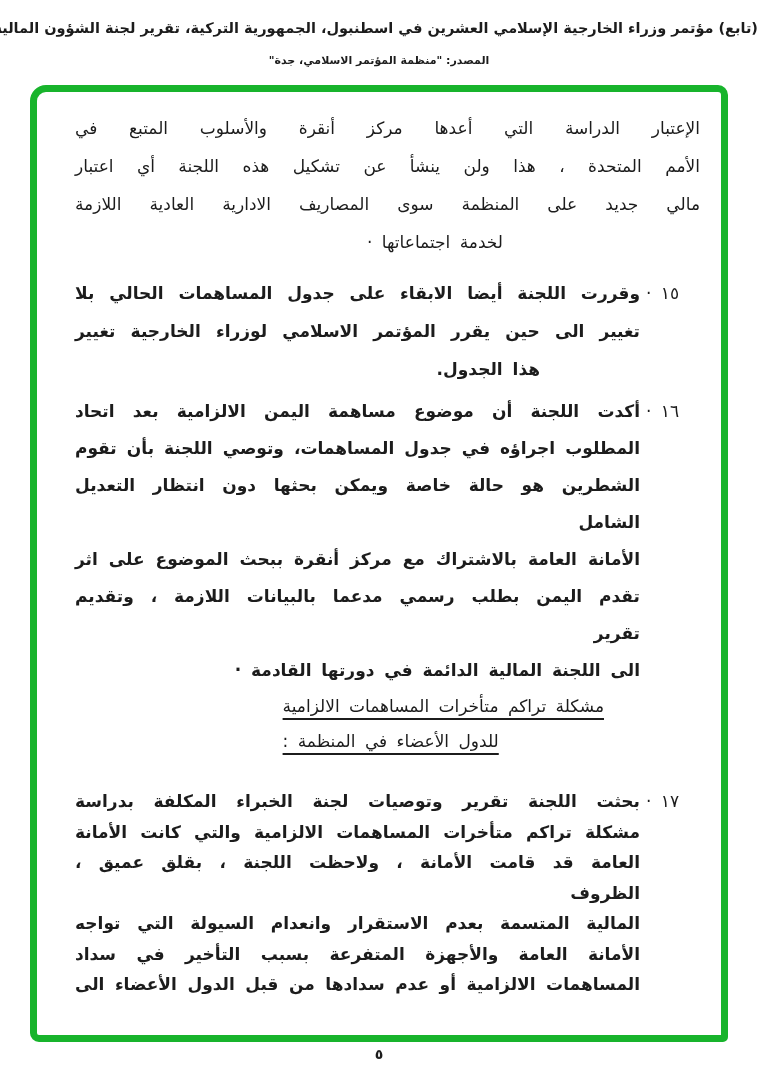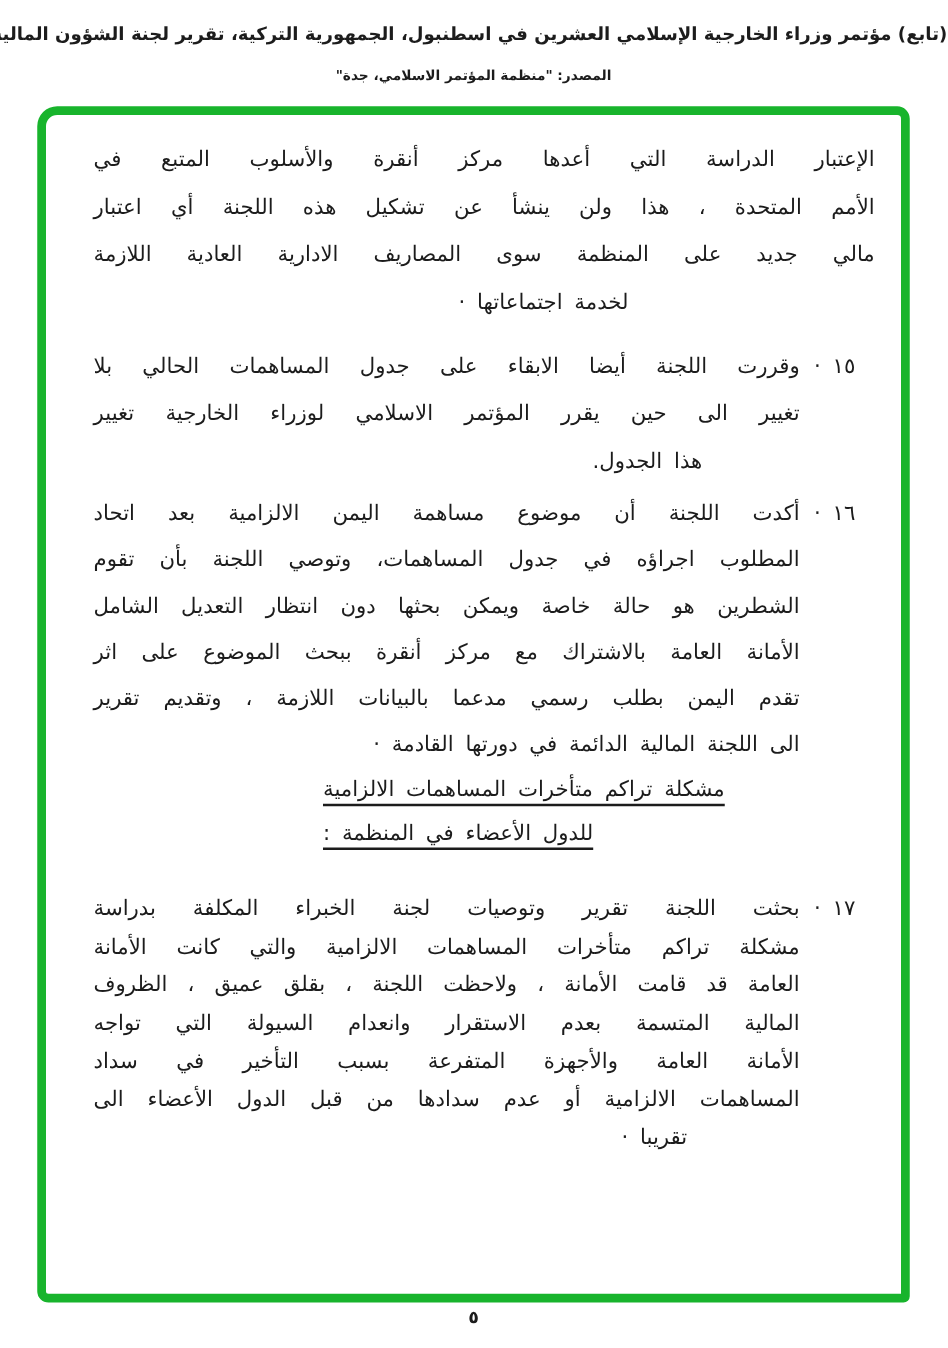--- a/index.html
+++ b/index.html
@@ -25,30 +25,30 @@
     border-radius:16px 10px 5px 9px;
     padding:17px 21px 5px 38px;
   }
   .block{font-size:17px;word-spacing:4px;}
   .line{white-space:normal;}
   .jl{text-align:justify;text-align-last:justify;}
   .dangling{white-space:nowrap;}
   .intro{line-height:38px;}
   .intro .dangling{margin-right:197px;}
   .item{display:flex;}
-  .item .marker{flex:0 0 60px;box-sizing:border-box;padding-left:6px;text-align:center;padding-right:10px;}
-  .item .lines{flex:1 1 auto;min-width:0;}
+  .item .marker{flex:0 0 60px;box-sizing:border-box;padding-left:6px;text-align:left;padding-right:10px;}
+  .item .lines{flex:1 1 auto;min-width:0;font-weight:bold;}
   .item15{margin-top:13px;line-height:38px;}
-  .item15 .dangling{margin-right:78px;}
+  .item15 .dangling{margin-right:100px;}
   .item16{margin-top:5px;line-height:37px;}
   .item16 .dangling{}
   .item17{margin-top:27px;line-height:30.5px;}
   .item17 .dangling{margin-right:90px;}
   .heading{
-    margin-top:0;margin-right:120px;width:fit-content;
+    margin-top:0;margin-right:96px;width:fit-content;
     line-height:35px;font-size:17px;word-spacing:4px;
     text-align:left;
     text-decoration:underline;
     text-underline-offset:6px;
     text-decoration-thickness:1.5px;
   }
   .heading .hline{white-space:nowrap;}
   .pagenum{
     position:absolute;top:1046px;left:0;right:0;
     text-align:center;font-weight:bold;font-size:14px;
@@ -97,19 +97,18 @@
 
   <div class="block item item17">
     <div class="marker">١٧ ·</div>
     <div class="lines">
       <div class="line jl">بحثت اللجنة تقرير وتوصيات لجنة الخبراء المكلفة بدراسة</div>
       <div class="line jl">مشكلة تراكم متأخرات المساهمات الالزامية والتي كانت الأمانة</div>
       <div class="line jl">العامة قد قامت الأمانة ، ولاحظت اللجنة ، بقلق عميق ، الظروف</div>
       <div class="line jl">المالية المتسمة بعدم الاستقرار وانعدام السيولة التي تواجه</div>
       <div class="line jl">الأمانة العامة والأجهزة المتفرعة بسبب التأخير في سداد</div>
       <div class="line jl">المساهمات الالزامية أو عدم سدادها من قبل الدول الأعضاء الى</div>
-      <div class="line dangling">تقريبا ·</div>
     </div>
   </div>
 
 </div>
 
 <div class="pagenum">٥</div>
 
 </body></html>

